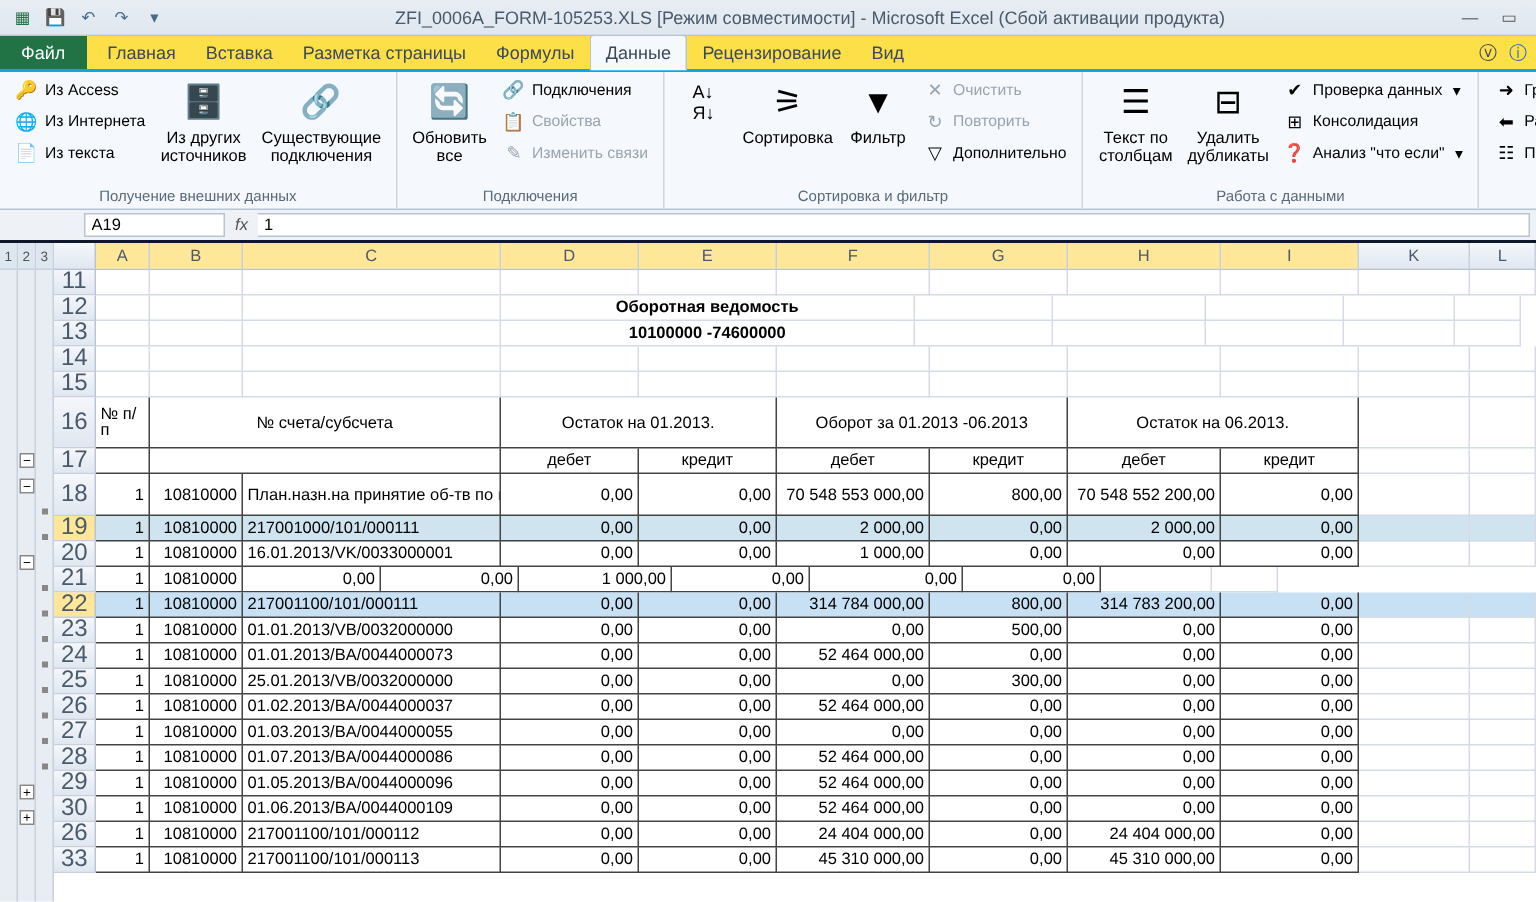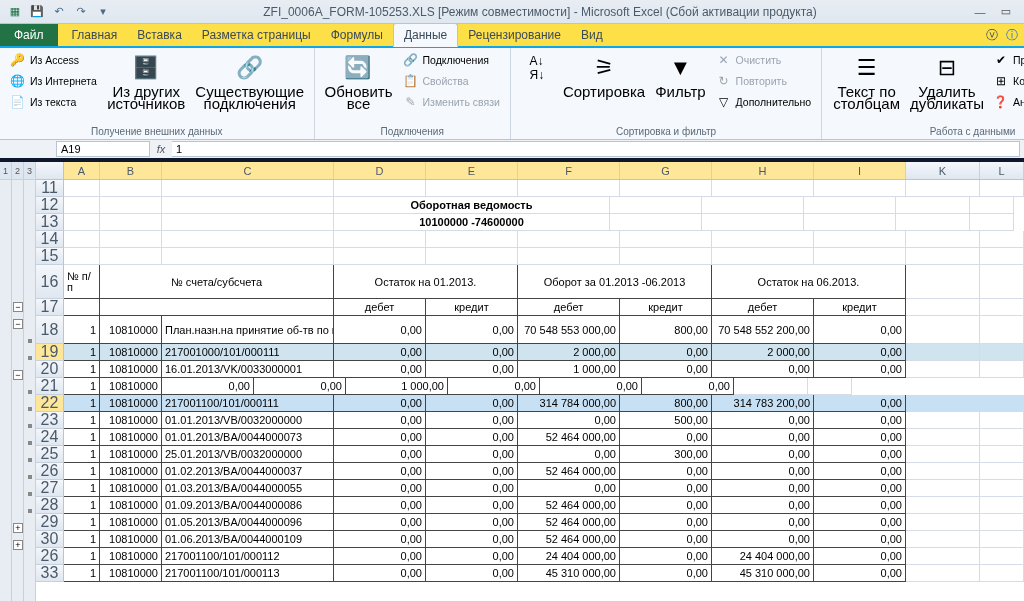--- a/index.html
+++ b/index.html
@@ -20,28 +20,28 @@
 .rtab.active { background: #f5f8fc; border: 1px solid #b8c4d4; border-bottom: 1px solid #f5f8fc; border-radius: 3px 3px 0 0; margin-bottom: -1px; }
 .help-icons { position: absolute; right: 6px; top: 3px; display: flex; gap: 8px; font-size: 12px; color: #3a4a5a; }
 
 
 .ribbon { height: 92px; background: #f5f8fc; display: flex; border-bottom: 1px solid #b8c4d4; }
 .rgroup { border-right: 1px solid #cdd6e1; display: flex; flex-direction: column; padding: 2px 6px 0 6px; }
 .rgroup-body { flex: 1; display: flex; align-items: flex-start; gap: 2px; }
 .rgroup-label { text-align: center; font-size: 10px; color: #5a6a7a; padding: 1px 0 2px; }
 .big-btn { display: flex; flex-direction: column; align-items: center; padding: 2px 4px; cursor: pointer; min-width: 48px; }
 .big-btn .bicon { width: 32px; height: 32px; display: flex; align-items: center; justify-content: center; font-size: 22px; }
-.big-btn .blabel { font-size: 15px; text-align: center; line-height: 12px; margin-top: 2px; }
+.big-btn .blabel { font-size: 11px; text-align: center; line-height: 12px; margin-top: 2px; }
 .small-col { display: flex; flex-direction: column; gap: 1px; }
 .small-btn { display: flex; align-items: center; gap: 4px; padding: 2px 4px; font-size: 10.5px; cursor: pointer; white-space: nowrap; }
 .small-btn.disabled { color: #9aa4b0; }
 .sicon { width: 16px; height: 16px; display: inline-flex; align-items: center; justify-content: center; font-size: 12px; }
 
 
-.fbar { height: 22px; display: flex; align-items: center; border-bottom: 4px solid #0f172a; background: #eef2f7; }
+.fbar { height: 22px; display: flex; align-items: center; border-bottom: 2px solid #0f172a; background: #eef2f7; }
 .namebox { width: 94px; border: 1px solid #b8c4d4; background: #fff; margin: 2px 0 2px 28px; padding: 1px 4px; font-size: 11px; }
 .fx-label { width: 22px; text-align: center; font-style: italic; color: #555; }
 .fx-input { flex: 1; border: 1px solid #b8c4d4; border-left: none; background: #fff; padding: 1px 4px; margin-right: 4px; }
 
 
 .sheet-area { display: flex; height: 463px; }
 .outline-cols { display:flex; }
 .outline-col { width: 12px; background: #e8edf3; border-right: 1px solid #c8d0dc; position: relative; }
 .outline-head { height: 18px; display: flex; align-items: center; justify-content: center; border-bottom: 1px solid #c8d0dc; font-size: 9px; color: #555; background:#dee6ef;}
 .outline-sym { position: absolute; left: 1px; width: 10px; height: 10px; border:1px solid #888; background:#fff; text-align:center; line-height:8px; font-size:9px; cursor:pointer; }
@@ -506,21 +506,21 @@
           <div class="cell cG r">0,00</div>
           <div class="cell cH r">0,00</div>
           <div class="cell cI r">0,00</div>
           <div class="cell cK noborder"></div>
           <div class="cell cL noborder"></div>
         </div>
         <div class="row   tbl">
           <div class="rowhdr ">28</div>
           <div class="cell cA r">1</div>
           <div class="cell cB r">10810000</div>
-          <div class="cell cC">01.09.2013/BA/0044000086</div>
+          <div class="cell cC">01.07.2013/BA/0044000086</div>
           <div class="cell cD r">0,00</div>
           <div class="cell cE r">0,00</div>
           <div class="cell cF r">52 464 000,00</div>
           <div class="cell cG r">0,00</div>
           <div class="cell cH r">0,00</div>
           <div class="cell cI r">0,00</div>
           <div class="cell cK noborder"></div>
           <div class="cell cL noborder"></div>
         </div>
         <div class="row   tbl">

